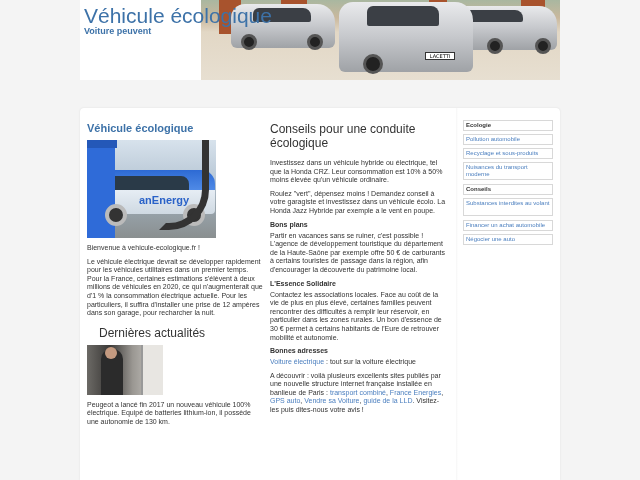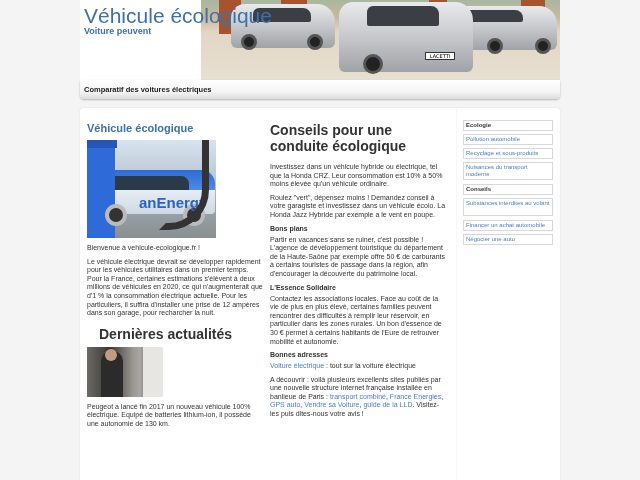--- a/index.html
+++ b/index.html
@@ -68,21 +68,21 @@
   .col-mid  { position: absolute; left: 190px; top: 14px; width: 178px; }
   .col-right {
     position: absolute; left: 376px; top: 0; width: 104px; height: 372px;
   }
   .h1 {
     font-family: "Liberation Sans", sans-serif;
     font-size: 11px; font-weight: bold; color: #3d72a8; margin-bottom: 6px;
   }
   .h2 {
     font-family: "Liberation Sans", sans-serif;
-    font-size: 14px; font-weight: bold; color: #333; margin: 6px 0 5px;
+    font-size: 12px; font-weight: normal; color: #333; margin: 6px 0 5px;
   }
   .h3 {
     font-family: "Liberation Sans", sans-serif;
     font-size: 7px; font-weight: bold; color: #333; margin: 4px 0 4px;
   }
   p {
     font-family: "Liberation Sans", sans-serif;
     font-size: 7px; line-height: 8.6px; color: #333; margin-bottom: 5px;
   }
   a.inl { color: #4b7fbf; text-decoration: none; }
@@ -100,21 +100,21 @@
     border-radius: 10px 14px 4px 4px;
   }
   .photo-car .win { position:absolute; left:22px; top:36px; width:80px; height:14px; background:#2a3a48; border-radius:5px 8px 0 0; }
   .photo-car .w1, .photo-car .w2 { position:absolute; width:22px; height:22px; border-radius:50%; background:#333; border:4px solid #bbb; top:64px; }
   .photo-car .w1 { left:18px; } .photo-car .w2 { left:96px; }
   .photo-car .hose {
     position:absolute; left:72px; top:-10px; width:50px; height:100px;
     border: 7px solid #333; border-left-color: transparent; border-top-color: transparent;
     border-radius: 0 0 40px 0;
   }
-  .photo-car .logo { position:absolute; left:52px; top:54px; font-size:15px; font-weight:bold; color:#2a62c8; font-family:"Liberation Sans",sans-serif; }
+  .photo-car .logo { position:absolute; left:52px; top:54px; font-size:11px; font-weight:bold; color:#2a62c8; font-family:"Liberation Sans",sans-serif; }
 
   .photo-news {
     width: 76px; height: 50px; position: relative; overflow: hidden;
     background: linear-gradient(90deg, #6c6a66 0%, #3a3836 30%, #9a9792 60%, #d8d6d2 100%);
     margin-bottom: 6px;
   }
   .photo-news .door { position:absolute; left:54px; top:0; width:22px; height:50px; background:#e8e6e2; border-left:2px solid #999; }
   .photo-news .man { position:absolute; left:14px; top:4px; width:22px; height:46px; background:#2b2b2b; border-radius:10px 10px 0 0; }
   .photo-news .head { position:absolute; left:18px; top:2px; width:12px; height:12px; border-radius:50%; background:#c49a80; }
 
@@ -157,23 +157,20 @@
         <div class="wheel" style="left:100px;top:32px;"></div>
       </div>
       <div class="car" style="left:138px;top:2px;width:134px;height:70px;">
         <div class="window" style="left:28px;top:4px;width:72px;height:20px;"></div>
         <div class="plate" style="left:86px;top:50px;width:30px;height:8px;">LACETTI</div>
         <div class="wheel" style="left:24px;top:52px;width:20px;height:20px;"></div>
       </div>
     </div>
   </div>
 
-  <div class="navbar">
-    <a class="nav-link">Comparatif des voitures électriques</a>
-  </div>
 
   <div class="content">
 
     <div class="col-left">
       <div class="h1">Véhicule écologique</div>
       <div class="photo-car">
         <div class="body"></div>
         <div class="win"></div>
         <div class="pump"></div>
         <div class="pump-top"></div>

